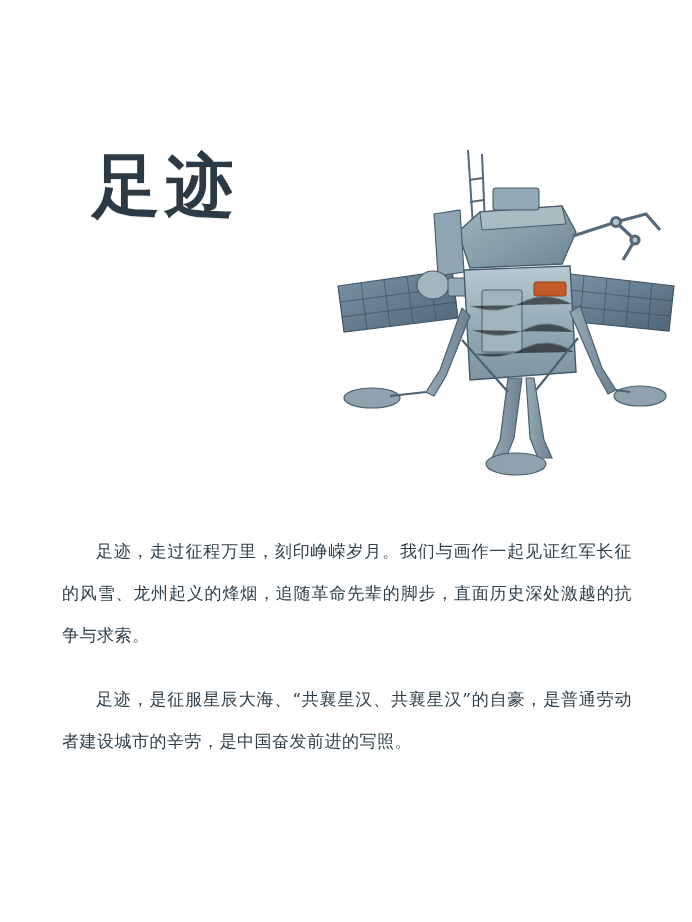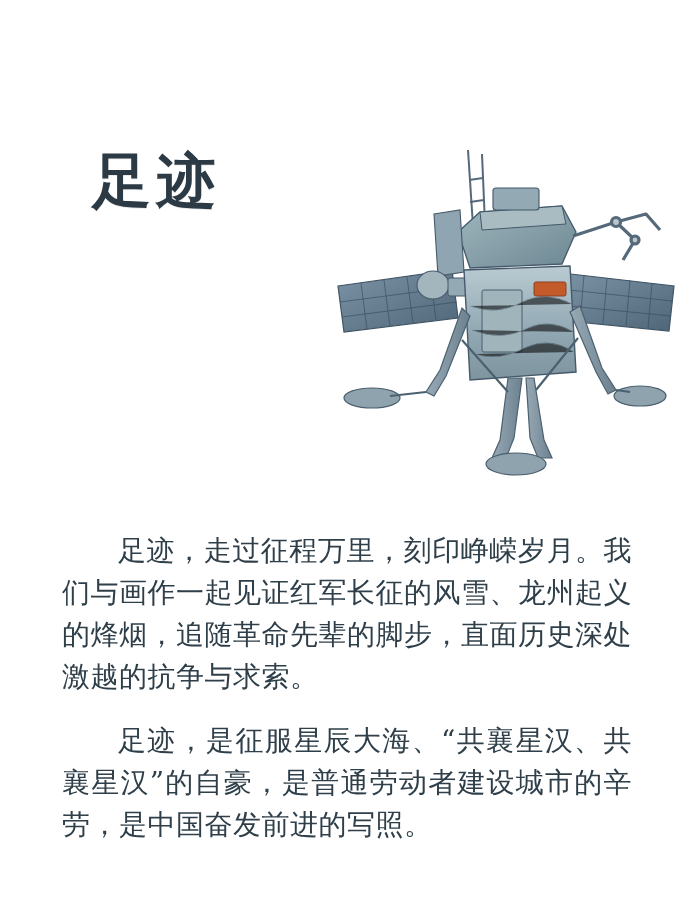--- a/index.html
+++ b/index.html
@@ -19,21 +19,21 @@
     width: 692px;
     height: 922px;
     background: #ffffff;
   }
 
   
   .title {
     position: absolute;
     left: 92px;
     top: 150px;
-    font-size: 59px;
+    font-size: 68px;
     line-height: 1.05;
     letter-spacing: 6px;
     color: #2b3a44;
     font-weight: 700;
     font-family: "DejaVu Serif", "Liberation Serif", serif;
     text-shadow: 0 1px 0 rgba(0,0,0,0.08);
   }
 
   
   .illustration {
@@ -50,21 +50,21 @@
   }
 
   
   .body-text {
     position: absolute;
     left: 62px;
     top: 530px;
     width: 570px;
   }
   .para {
-    font-size: 28px;
+    font-size: 17px;
     line-height: 42px;
     color: #2f3f4a;
     text-indent: 2em;
     margin: 0 0 22px 0;
     text-align: justify;
     text-justify: inter-ideograph;
     letter-spacing: 0.5px;
     font-family: "DejaVu Serif", "Liberation Serif", serif;
   }
 </style>

